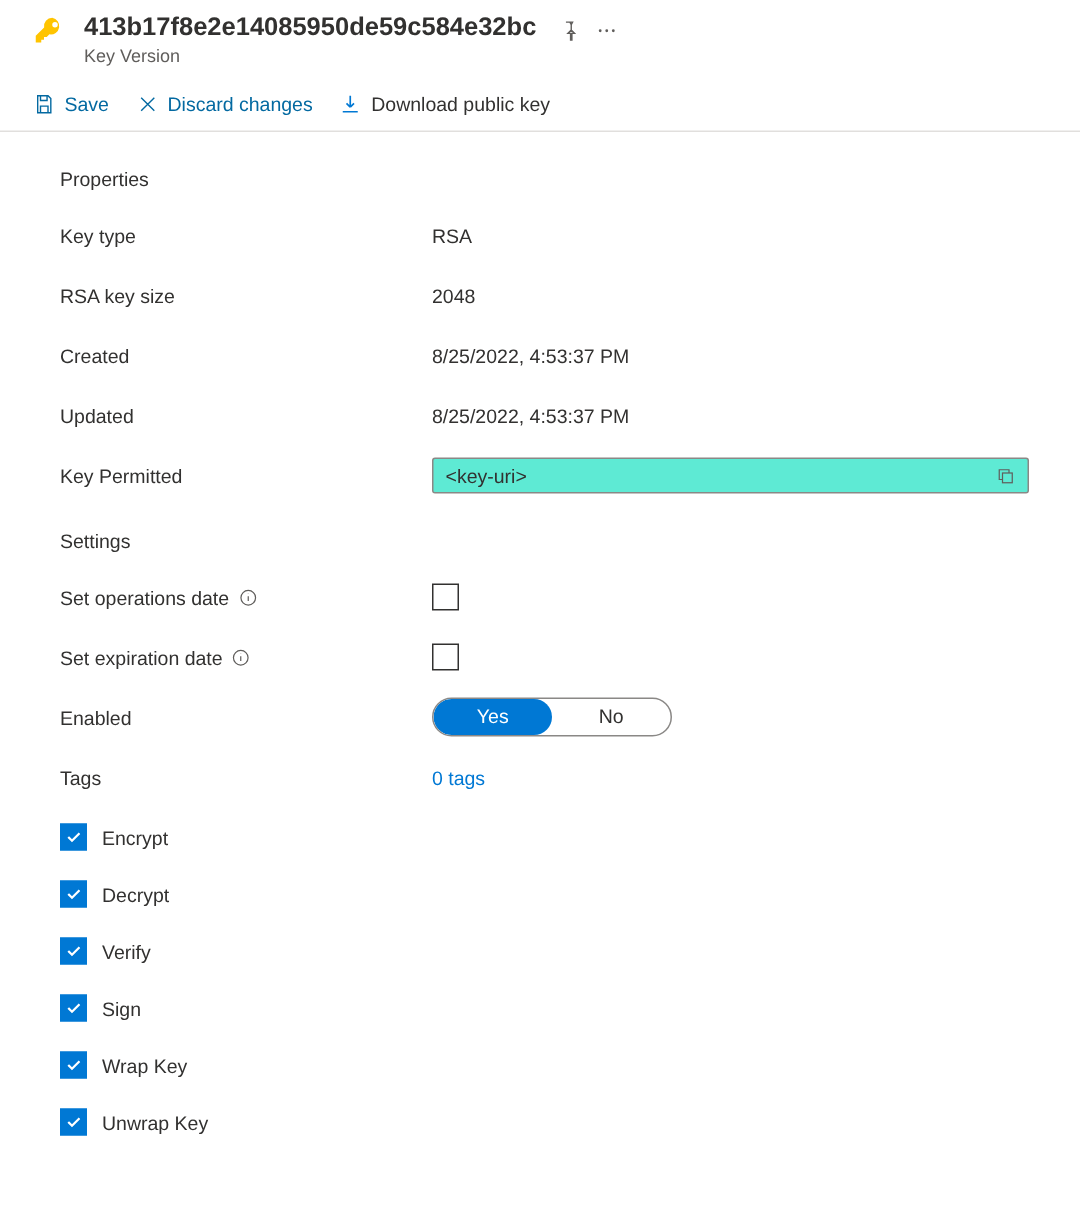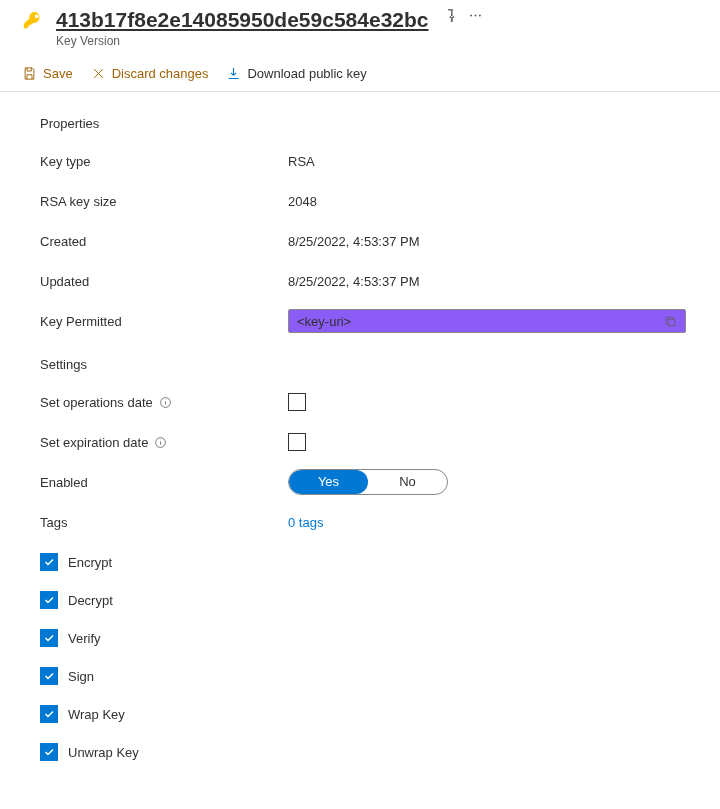--- a/index.html
+++ b/index.html
@@ -15,27 +15,26 @@
       align-items: flex-start;
       padding: 8px 22px 0 22px;
     }
     .key-icon {
       color: #ffc400;
       margin-right: 12px;
       margin-top: 2px;
     }
     .title-block { flex: 1; }
     .title {
-      font-size: 21px;
+      font-size: 17px;
       font-weight: 600;
       color: #323130;
       display: flex;
-      align-items: flex-start;
+      align-items: flex-end;
       gap: 14px;
-      text-decoration: underline;
     }
     .subtitle {
       font-size: 12px;
       color: #605e5c;
       margin-top: 2px;
     }
     .title-actions { display: flex; gap: 10px; align-items: center; }
     .icon-btn { cursor: pointer; color: #605e5c; display: inline-flex; }
     .toolbar {
       display: flex;
@@ -46,21 +45,21 @@
       margin-top: 6px;
     }
     .toolbar-btn {
       display: flex;
       align-items: center;
       gap: 6px;
       color: #323130;
       cursor: pointer;
       font-size: 13px;
     }
-    .toolbar-btn.disabled { color: #a16207; cursor: default; }
+    .toolbar-btn.disabled { color: #0369a1; cursor: default; }
     .toolbar-btn .icon { display: inline-flex; }
     .content { padding: 20px 22px 20px 40px; }
     .section-label {
       font-size: 13px;
       color: #323130;
       margin-bottom: 12px;
       margin-top: 18px;
     }
     .row {
       display: flex;
@@ -82,21 +81,21 @@
     }
     .info-icon {
       display: inline-flex;
       color: #605e5c;
       cursor: pointer;
     }
     .identifier-box {
       flex: 1;
       display: flex;
       align-items: center;
-      background: #8b5cf6;
+      background: #5eead4;
       border: 1px solid #8a8886;
       border-radius: 2px;
       padding: 4px 8px;
       height: 24px;
       max-width: 398px;
     }
     .identifier-box .text { flex: 1; font-size: 13px; color: #323130; }
     .identifier-box .copy { cursor: pointer; color: #605e5c; display: inline-flex; }
     .checkbox {
       width: 18px;

